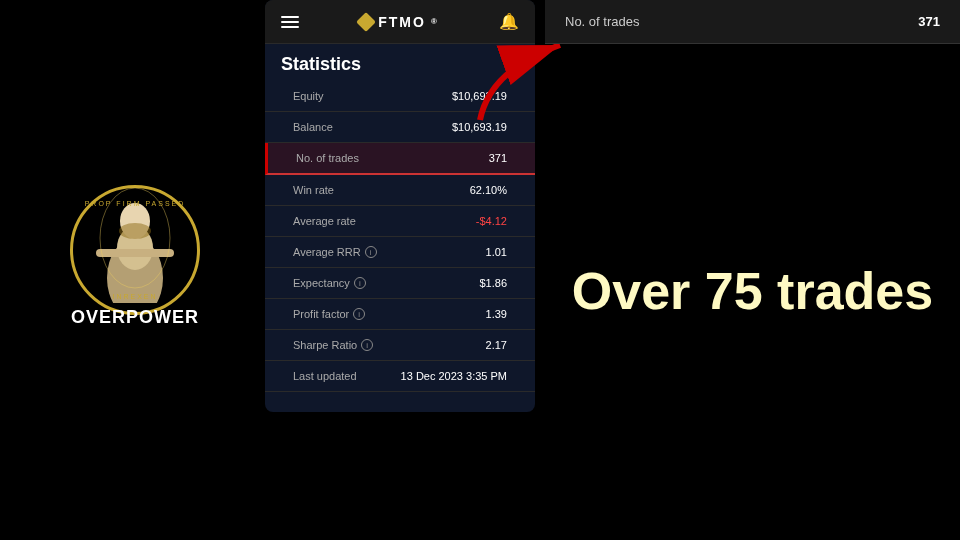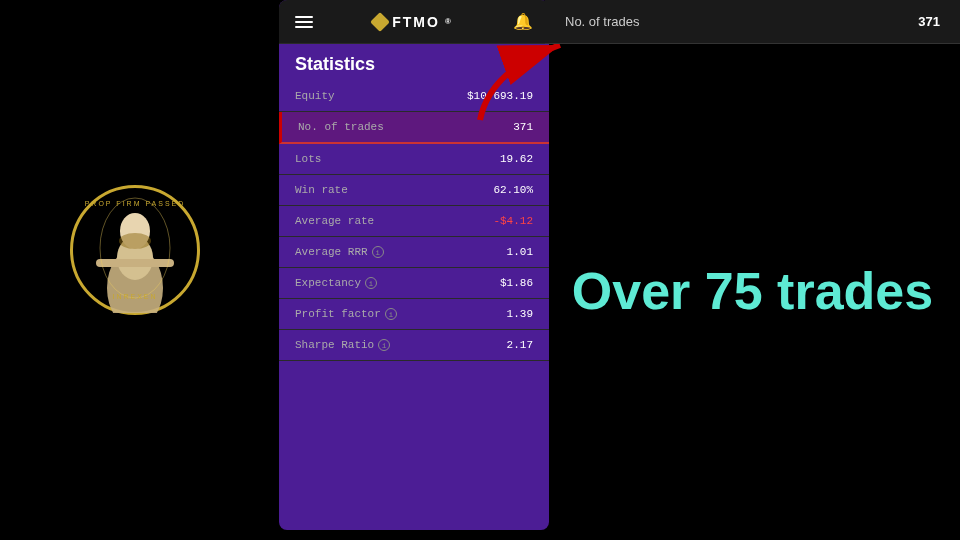--- a/index.html
+++ b/index.html
@@ -67,25 +67,25 @@
       font-size: 18px;
       font-weight: 900;
       color: #fff;
       letter-spacing: 1px;
       text-align: center;
     }
 
     
     .phone-panel {
       position: absolute;
-      left: 279px;
+      left: 265px;
       top: 0;
       width: 270px;
-      height: 530px;
-      background: #4c1d95;
+      height: 412px;
+      background: #0f172a;
       border-radius: 8px;
       overflow: hidden;
       box-shadow: 0 0 30px rgba(0,0,0,0.8);
     }
 
     .phone-header {
       background: #1a1a1a;
       padding: 12px 16px;
       display: flex;
       align-items: center;
@@ -139,23 +139,22 @@
       padding: 10px 16px 6px;
       font-size: 18px;
       font-weight: 600;
       color: #fff;
     }
 
     .stat-row {
       display: flex;
       justify-content: space-between;
       align-items: center;
-      padding: 9px 16px;
+      padding: 9px 28px;
       border-bottom: 1px solid #2a2a2a;
-      font-family: Liberation Mono, monospace;
     }
 
     .stat-row.highlighted {
       background: rgba(200, 0, 0, 0.15);
       border-left: 3px solid #cc0000;
       border-bottom: 2px solid #cc3333;
     }
 
     .stat-label {
       font-size: 11px;
@@ -222,21 +221,21 @@
       flex: 1;
       display: flex;
       align-items: center;
       justify-content: center;
       padding: 20px;
     }
 
     .big-text {
       font-size: 52px;
       font-weight: 900;
-      color: #5eead4;
+      color: #fef9c3;
       text-align: center;
       line-height: 1.15;
       text-shadow: 2px 2px 8px rgba(0,0,0,0.8);
     }
 
     
     .red-arrow {
       position: absolute;
       left: 470px;
       top: 30px;
@@ -260,20 +259,21 @@
         <ellipse cx="45" cy="75" rx="18" ry="22" fill="#d4c090"></ellipse>
 
         <ellipse cx="45" cy="48" rx="15" ry="18" fill="#e8d5b0"></ellipse>
 
         <line x1="10" y1="80" x2="80" y2="80" stroke="#c8b080" stroke-width="8" stroke-linecap="round"></line>
 
         <ellipse cx="45" cy="58" rx="16" ry="8" fill="#8b6914" opacity="0.5"></ellipse>
 
         <ellipse cx="45" cy="65" rx="35" ry="50" fill="none" stroke="#f0d060" stroke-width="1" opacity="0.4"></ellipse>
       </svg>
+      <div class="overpower-text">OVERPOWER</div>
     </div>
     <span class="badge-bottom-text">INREXEN</span>
   </div>
 </div>
 
 <div class="phone-panel">
   <div class="phone-header">
     <div class="hamburger-icon">
       <span></span>
       <span></span>
@@ -288,29 +288,29 @@
   </div>
 
   <div class="stats-section">
     <div class="stats-title">Statistics</div>
 
     <div id="stats-rows">
         <div class="stat-row">
           <span class="stat-label">Equity</span>
           <span class="stat-value">$10,693.19</span>
         </div>
+        <div class="stat-row">
+          <span class="stat-label">Balance</span>
+          <span class="stat-value">$10,693.19</span>
+        </div>
         <div class="stat-row highlighted">
           <span class="stat-label">No. of trades</span>
           <span class="stat-value">371</span>
         </div>
         <div class="stat-row">
-          <span class="stat-label">Lots</span>
-          <span class="stat-value">19.62</span>
-        </div>
-        <div class="stat-row">
           <span class="stat-label">Win rate</span>
           <span class="stat-value">62.10%</span>
         </div>
         <div class="stat-row">
           <span class="stat-label">Average rate</span>
           <span class="stat-value red">-$4.12</span>
         </div>
         <div class="stat-row">
           <span class="stat-label">Average RRR<span class="info-icon">i</span></span>
           <span class="stat-value">1.01</span>
@@ -319,20 +319,24 @@
           <span class="stat-label">Expectancy<span class="info-icon">i</span></span>
           <span class="stat-value">$1.86</span>
         </div>
         <div class="stat-row">
           <span class="stat-label">Profit factor<span class="info-icon">i</span></span>
           <span class="stat-value">1.39</span>
         </div>
         <div class="stat-row">
           <span class="stat-label">Sharpe Ratio<span class="info-icon">i</span></span>
           <span class="stat-value">2.17</span>
+        </div>
+        <div class="stat-row">
+          <span class="stat-label">Last updated</span>
+          <span class="stat-value">13 Dec 2023 3:35 PM</span>
         </div>
       </div>
   </div>
 </div>
 
 <svg class="red-arrow" viewBox="0 0 120 100">
   <defs>
     <marker id="arrowhead" markerWidth="10" markerHeight="7" refX="10" refY="3.5" orient="auto">
       <polygon points="0 0, 10 3.5, 0 7" fill="#cc0000"></polygon>
     </marker>

